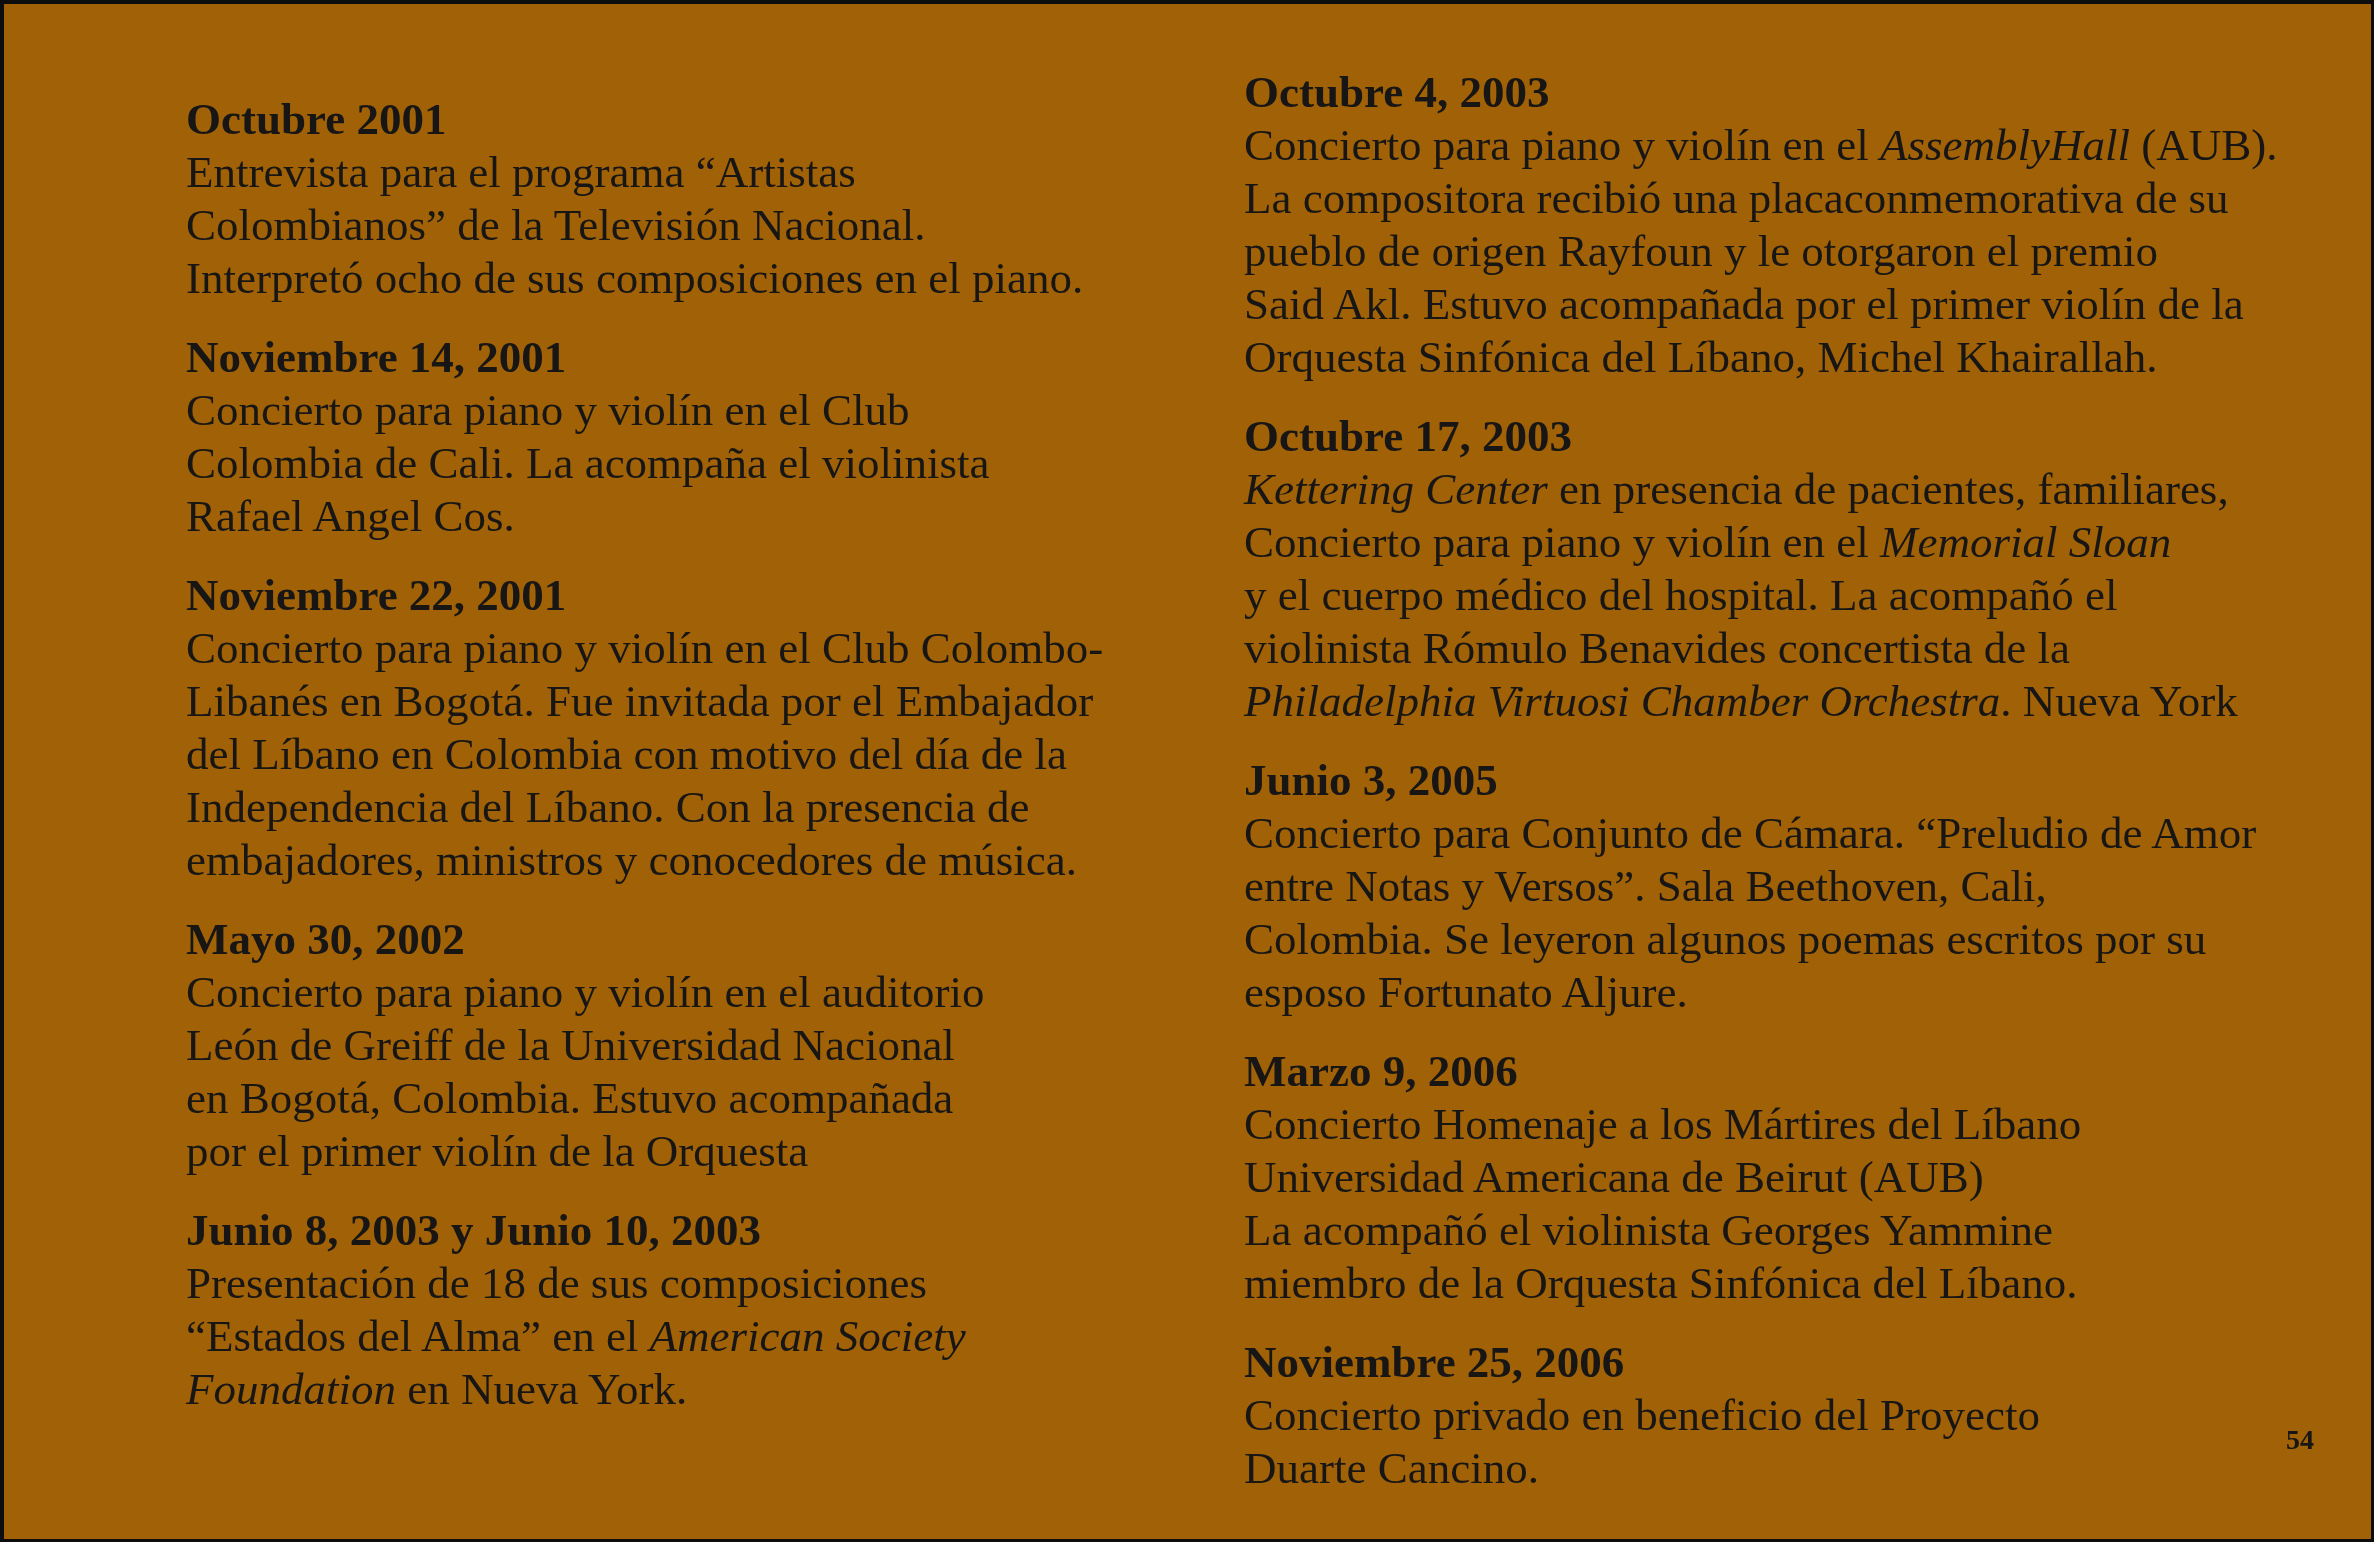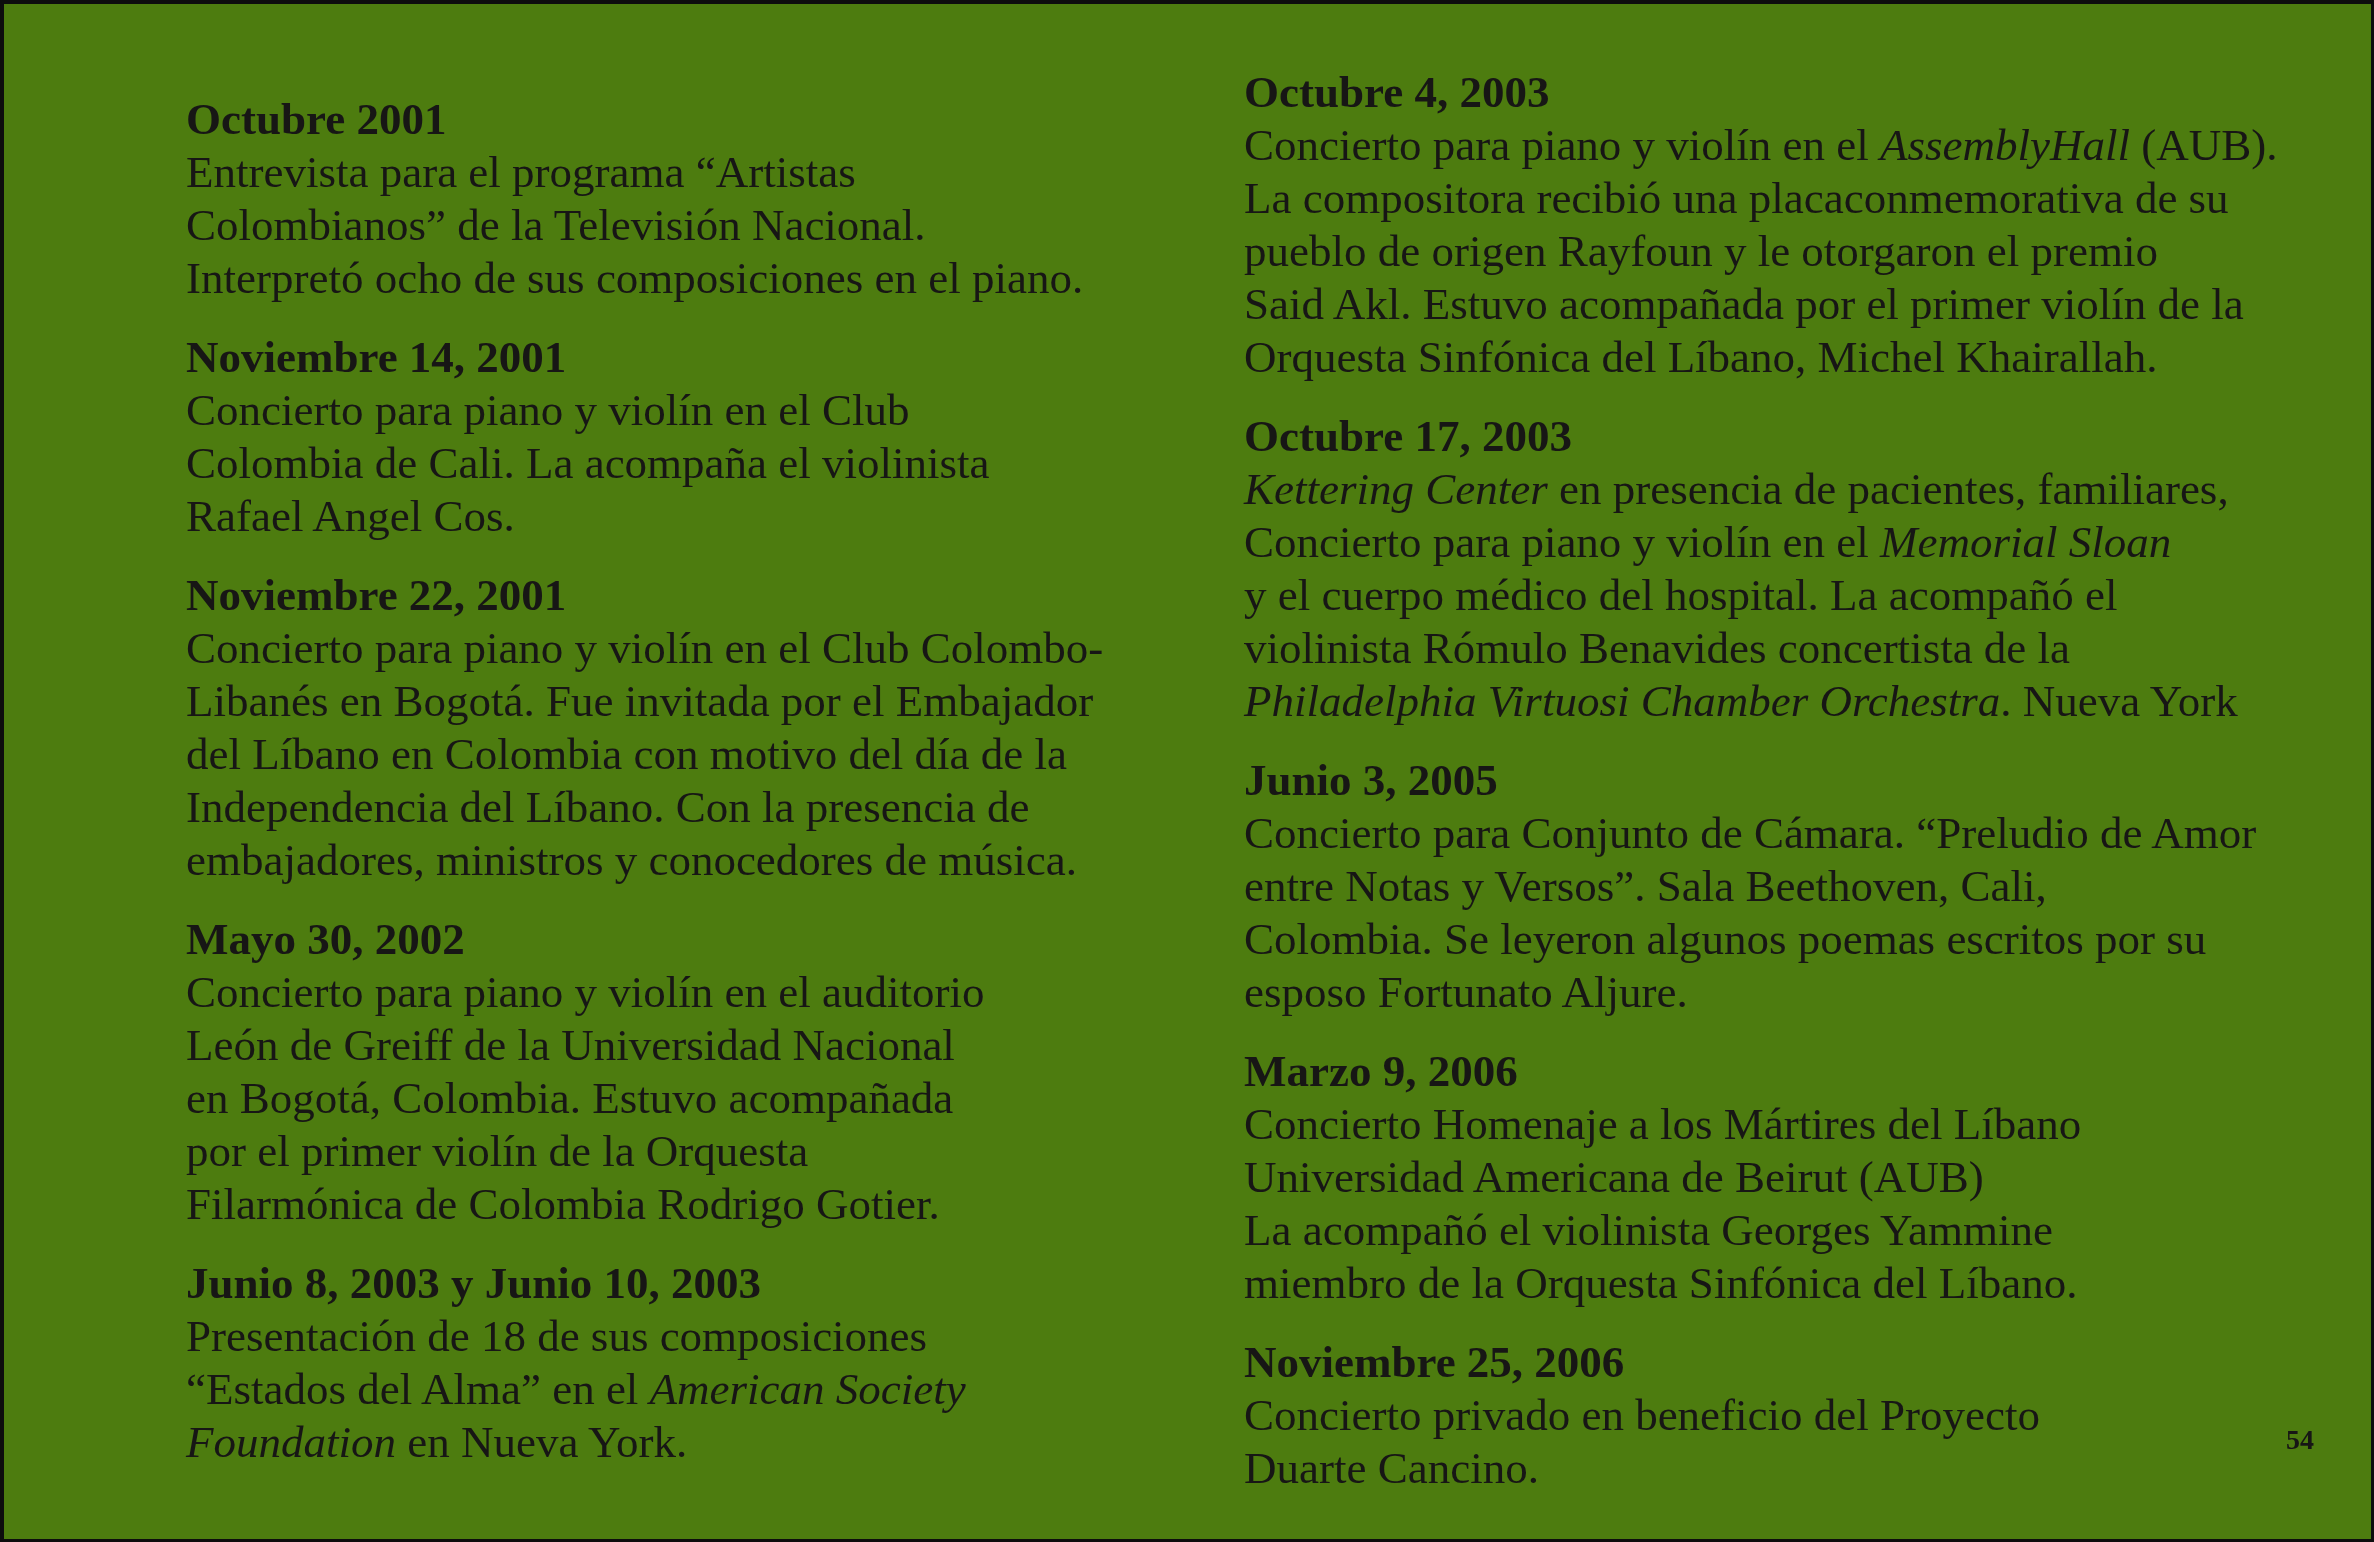--- a/index.html
+++ b/index.html
@@ -46,21 +46,21 @@
     left: 2282px;
     top: 1413px;
     font-size: 28px;
     line-height: 46px;
     font-weight: bold;
   }
 </style>
 </head>
 <body>
 
-<div class="page" style="background: #4d7c0f; border-color: rgb(13, 13, 13); color: rgb(23, 22, 21);">
+<div class="page" style="background: #a16207; border-color: rgb(13, 13, 13); color: rgb(23, 22, 21);">
   <div class="column column-left">
       <section class="entry">
         <h2 class="entry-date">Octubre 2001</h2>
         <div class="entry-line"><span>Entrevista para el programa “Artistas</span></div>
         <div class="entry-line"><span>Colombianos” de la Televisión Nacional.</span></div>
         <div class="entry-line"><span>Interpretó ocho de sus composiciones en el piano.</span></div>
       </section>
       <section class="entry">
         <h2 class="entry-date">Noviembre 14, 2001</h2>
         <div class="entry-line"><span>Concierto para piano y violín en el Club</span></div>
@@ -74,21 +74,20 @@
         <div class="entry-line"><span>del Líbano en Colombia con motivo del día de la</span></div>
         <div class="entry-line"><span>Independencia del Líbano. Con la presencia de</span></div>
         <div class="entry-line"><span>embajadores, ministros y conocedores de música.</span></div>
       </section>
       <section class="entry">
         <h2 class="entry-date">Mayo 30, 2002</h2>
         <div class="entry-line"><span>Concierto para piano y violín en el auditorio</span></div>
         <div class="entry-line"><span>León de Greiff de la Universidad Nacional</span></div>
         <div class="entry-line"><span>en Bogotá, Colombia. Estuvo acompañada</span></div>
         <div class="entry-line"><span>por el primer violín de la Orquesta</span></div>
-        <div class="entry-line"><span>Filarmónica de Colombia Rodrigo Gotier.</span></div>
       </section>
       <section class="entry">
         <h2 class="entry-date">Junio 8, 2003 y Junio 10, 2003</h2>
         <div class="entry-line"><span>Presentación de 18 de sus composiciones</span></div>
         <div class="entry-line"><span>“Estados del Alma” en el </span><em>American Society</em></div>
         <div class="entry-line"><em>Foundation</em><span> en Nueva York.</span></div>
       </section>
     </div>
   <div class="column column-right">
       <section class="entry">

